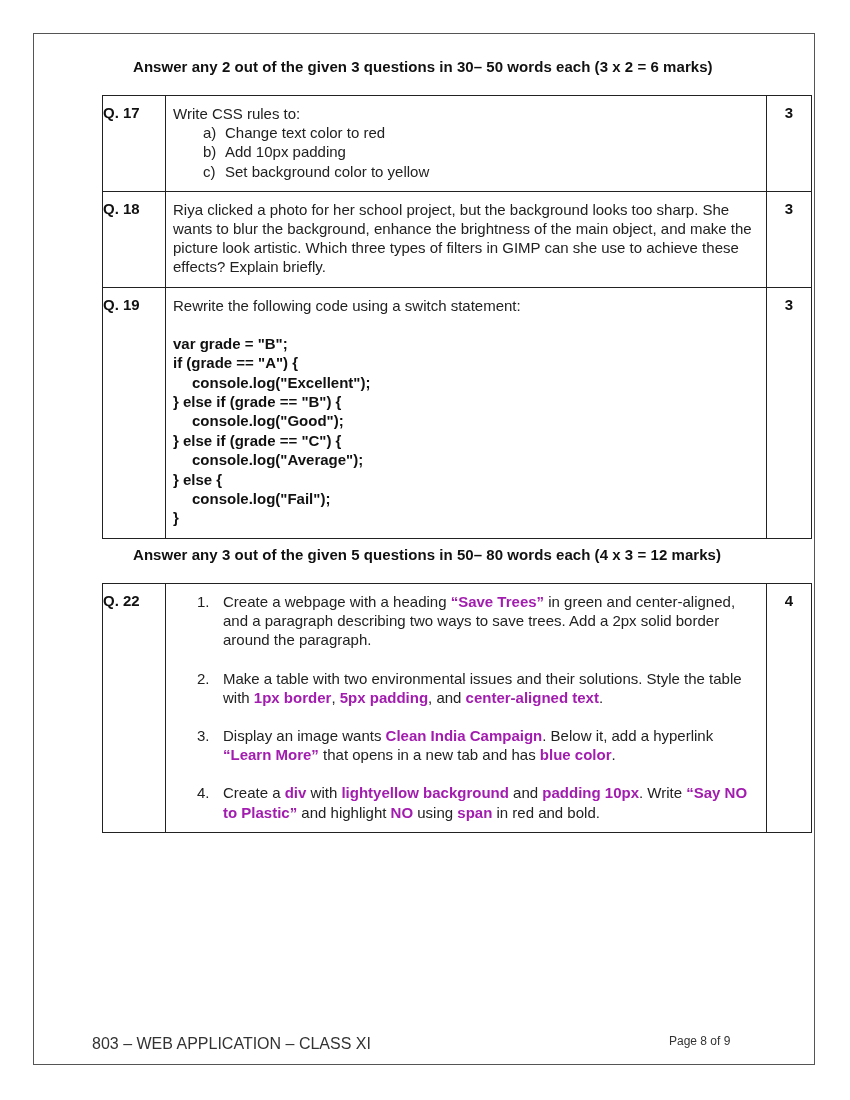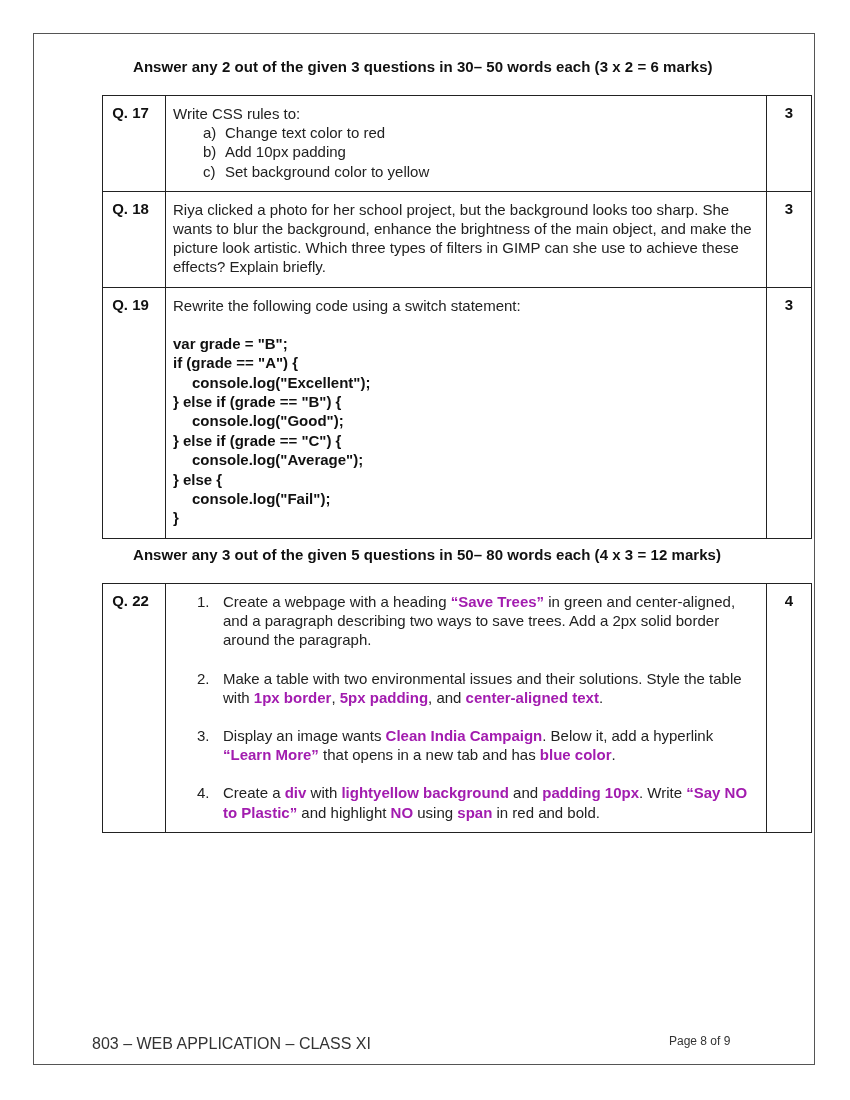--- a/index.html
+++ b/index.html
@@ -5,21 +5,21 @@
   html, body { margin: 0; padding: 0; background: #ffffff; }
   body { width: 850px; height: 1100px; position: relative; overflow: hidden;
          font-family: "Liberation Sans", sans-serif; color: #111; }
   .page-border { position: absolute; left: 33px; top: 33px; width: 782px; height: 1032px;
                  border: 1px solid #555; box-sizing: border-box; }
   .section-heading { position: absolute; left: 100px; font-weight: bold; font-size: 15px;
                      letter-spacing: 0.05px; white-space: nowrap; margin-left: 33px; }
   table.qtable { position: absolute; left: 102px; width: 694px; border-collapse: collapse;
                  table-layout: fixed; font-size: 15px; }
   table.qtable td { border: 1.5px solid #222; vertical-align: top; padding: 0; }
-  td.qnum { width: 63px; text-align: center; font-weight: bold; padding: 8px 7px 0 0 !important; box-sizing: border-box; }
+  td.qnum { width: 63px; text-align: left; font-weight: bold; padding: 8px 7px 0 0 !important; box-sizing: border-box; }
   td.qbody { width: 585px; padding: 8px 8px 10px 7px !important; line-height: 19.2px; font-weight: 300; color: #222; }
   td.qmarks { width: 44px; text-align: center; font-weight: bold; padding: 8px 0 0 0 !important; }
   .sublist { margin: 0; padding: 0; list-style: none; }
   .sublist li { padding-left: 30px; position: relative; }
   .sublist li .lbl { display: inline-block; width: 22px; }
   .bullets li { padding-left: 50px; position: relative; }
   .bullets li::before { content: "●"; position: absolute; left: 25px; font-size: 11px; top: 1px; }
   .code { font-weight: bold; color: #111; line-height: 19.4px; }
   .code .ind { padding-left: 19px; display: block; }
   .code div { white-space: pre; }

